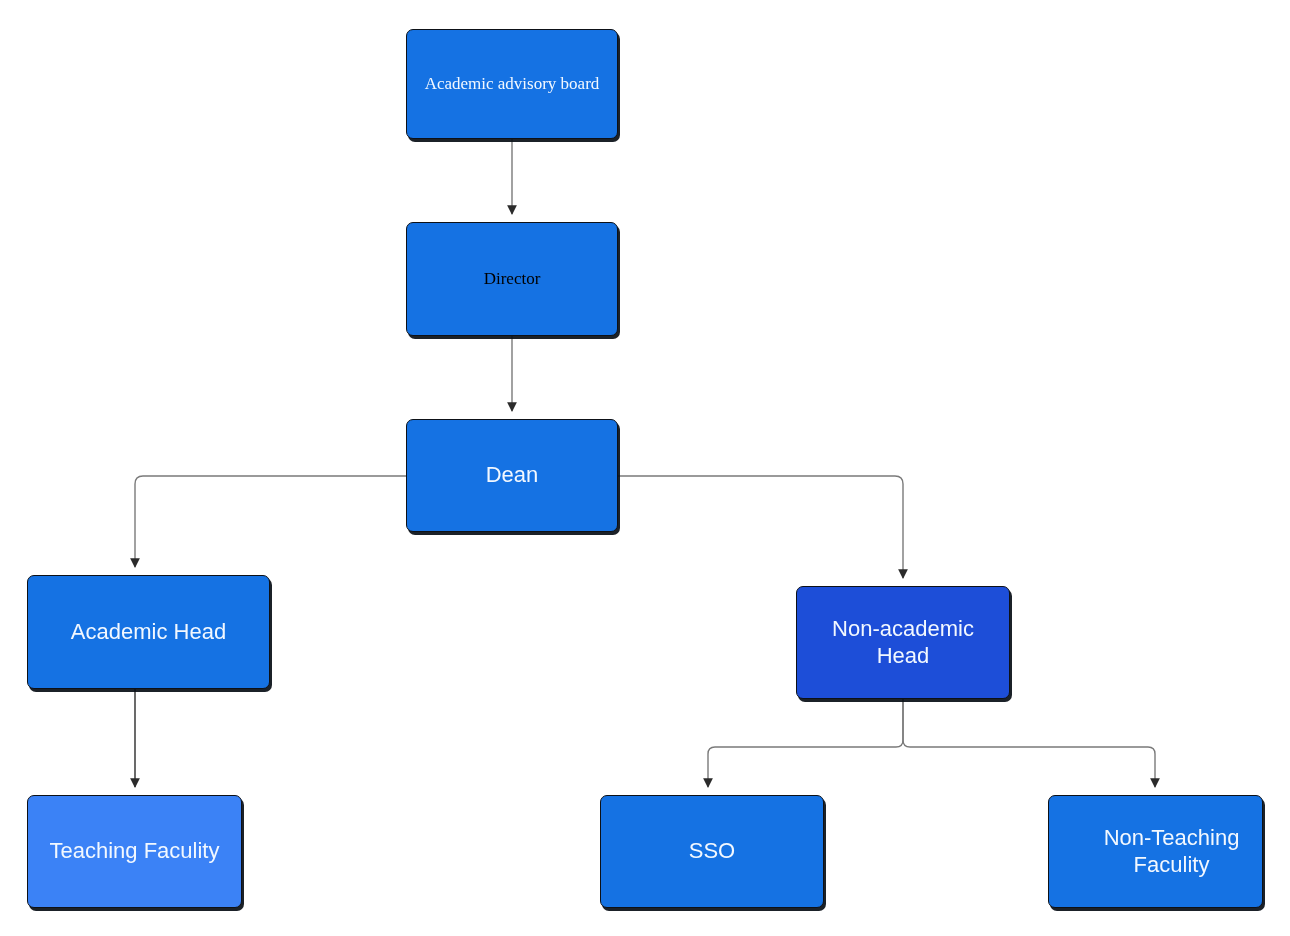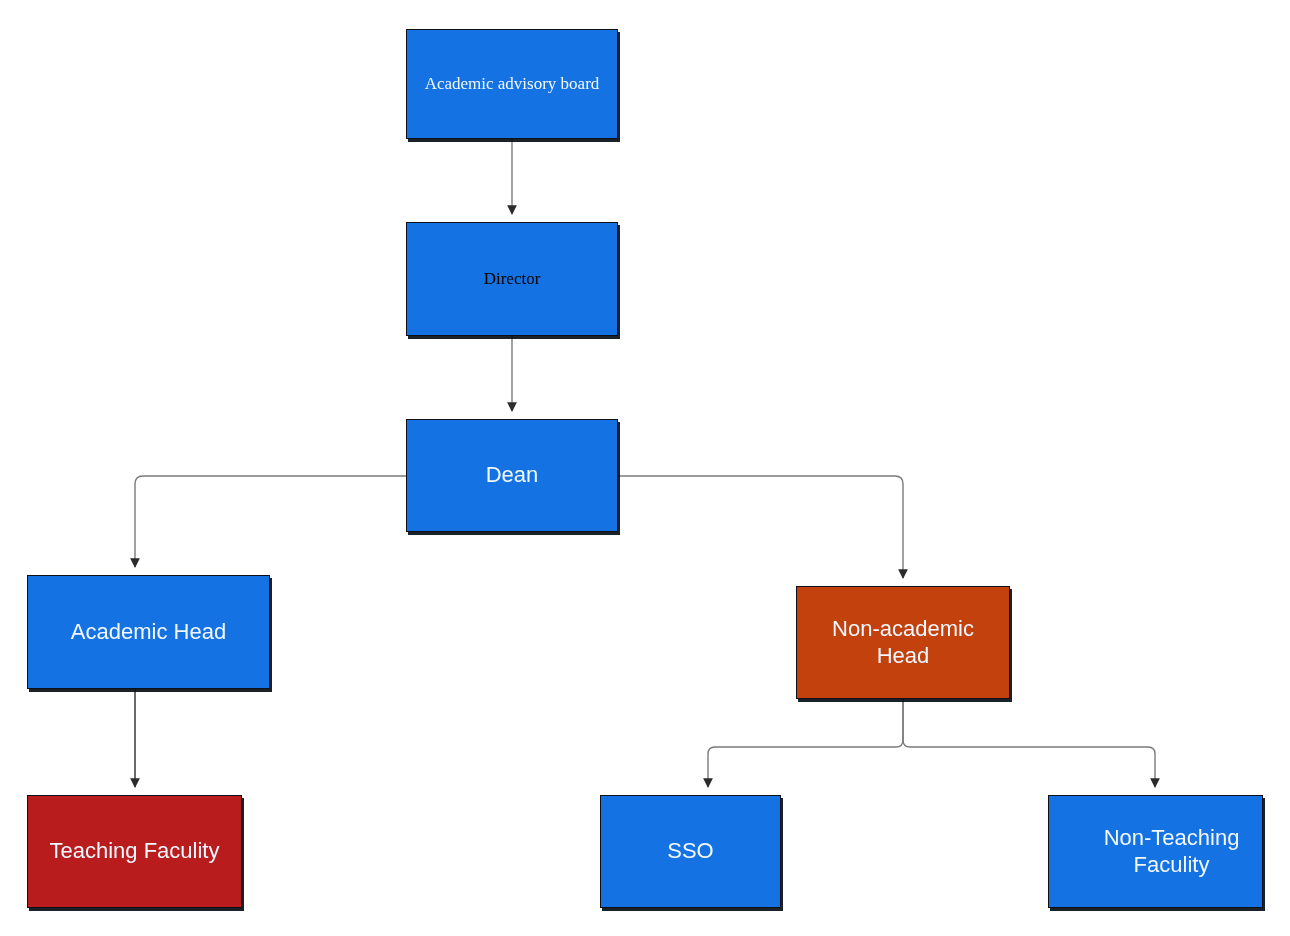--- a/index.html
+++ b/index.html
@@ -28,21 +28,21 @@
     width: 1290px;
     height: 936px;
     pointer-events: none;
   }
   .node {
     position: absolute;
     box-sizing: border-box;
     display: flex;
     align-items: center;
     justify-content: center;
-    border-radius: 0;
+    border-radius: 7px;
     background: #1572e3;
     border: 1px solid #0d1117;
     box-shadow: 2px 3px 0 0 rgba(8, 14, 22, 0.92);
     color: #f2f8ff;
     text-align: center;
     line-height: 1.2;
     user-select: none;
   }
   .node .node-label {
     display: block;
@@ -93,29 +93,29 @@
   </div>
 
   <div class="node sans" id="node-dean" style="left: 406px; top: 419px; width: 212px; height: 113px; background: rgb(21, 114, 227); border-color: rgb(13, 17, 23); color: rgb(242, 248, 255);">
     <span class="node-label">Dean</span>
   </div>
 
   <div class="node sans" id="node-academic-head" style="left: 27px; top: 575px; width: 243px; height: 114px; background: rgb(21, 114, 227); border-color: rgb(13, 17, 23); color: rgb(242, 248, 255);">
     <span class="node-label">Academic Head</span>
   </div>
 
-  <div class="node sans" id="node-non-academic-head" style="left: 796px; top: 586px; width: 214px; height: 113px; background: #c2410c; border-color: rgb(13, 17, 23); color: rgb(242, 248, 255);">
+  <div class="node sans" id="node-non-academic-head" style="left: 796px; top: 586px; width: 214px; height: 113px; background: #1d4ed8; border-color: rgb(13, 17, 23); color: rgb(242, 248, 255);">
     <span class="node-label">Non-academic Head</span>
   </div>
 
-  <div class="node sans" id="node-teaching-faculity" style="left: 27px; top: 795px; width: 215px; height: 113px; background: #b91c1c; border-color: rgb(13, 17, 23); color: rgb(242, 248, 255);">
+  <div class="node sans" id="node-teaching-faculity" style="left: 27px; top: 795px; width: 215px; height: 113px; background: #3b82f6; border-color: rgb(13, 17, 23); color: rgb(242, 248, 255);">
     <span class="node-label">Teaching Faculity</span>
   </div>
 
-  <div class="node sans" id="node-sso" style="left: 600px; top: 795px; width: 181px; height: 113px; background: rgb(21, 114, 227); border-color: rgb(13, 17, 23); color: rgb(242, 248, 255);">
+  <div class="node sans" id="node-sso" style="left: 600px; top: 795px; width: 224px; height: 113px; background: rgb(21, 114, 227); border-color: rgb(13, 17, 23); color: rgb(242, 248, 255);">
     <span class="node-label">SSO</span>
   </div>
 
   <div class="node sans" id="node-non-teaching-faculity" style="left: 1048px; top: 795px; width: 215px; height: 113px; background: rgb(21, 114, 227); border-color: rgb(13, 17, 23); color: rgb(242, 248, 255); padding-left: 32px;">
     <span class="node-label">Non-Teaching Faculity</span>
   </div>
 
 </div>
 
 </body></html>

